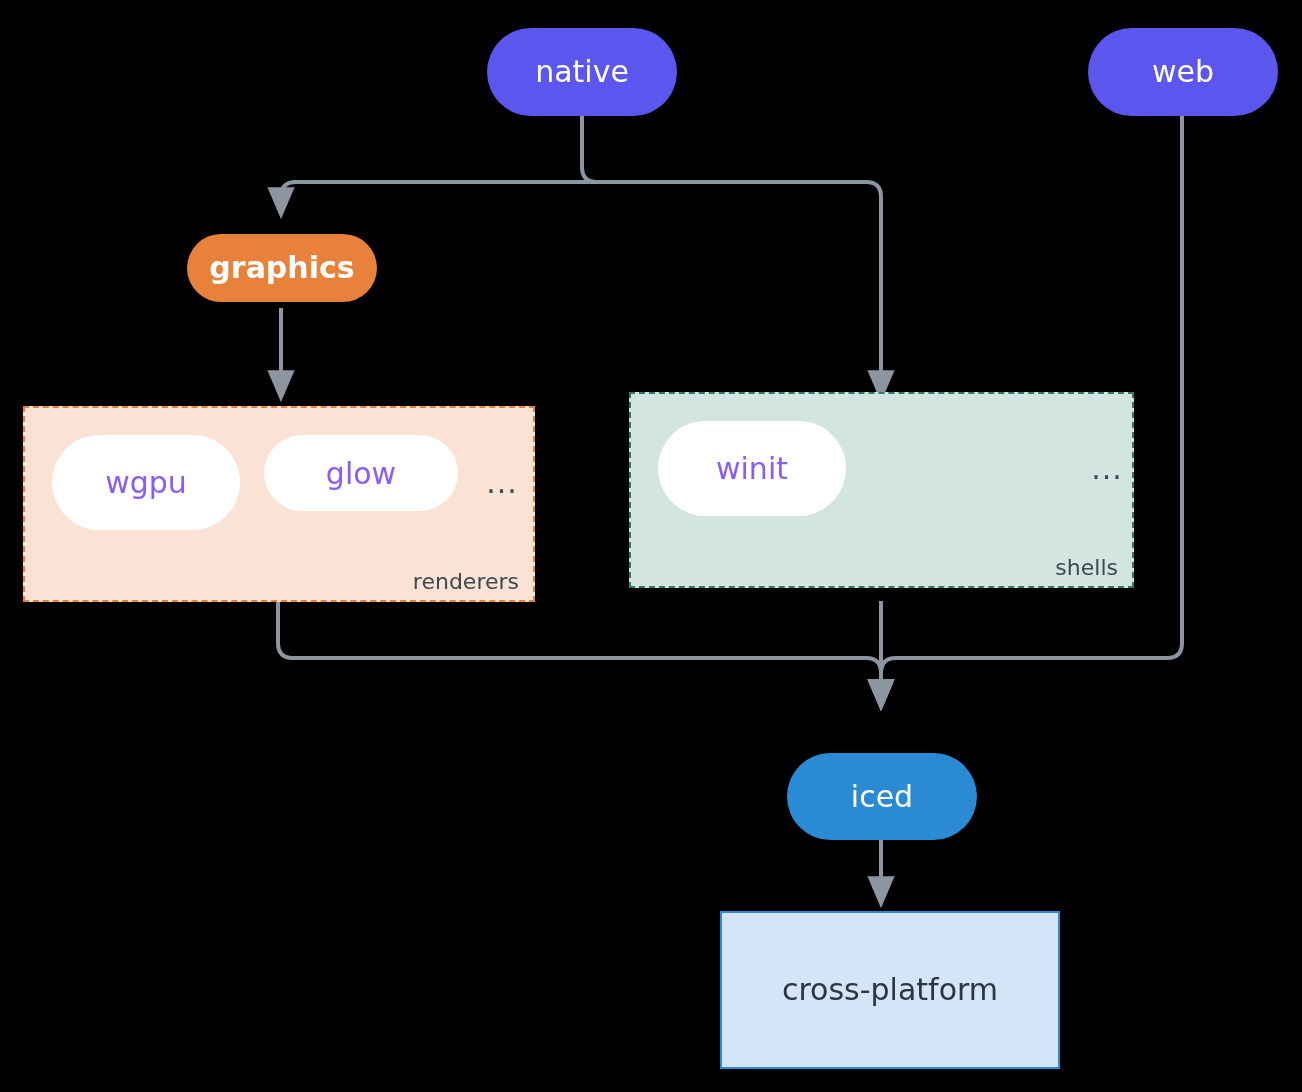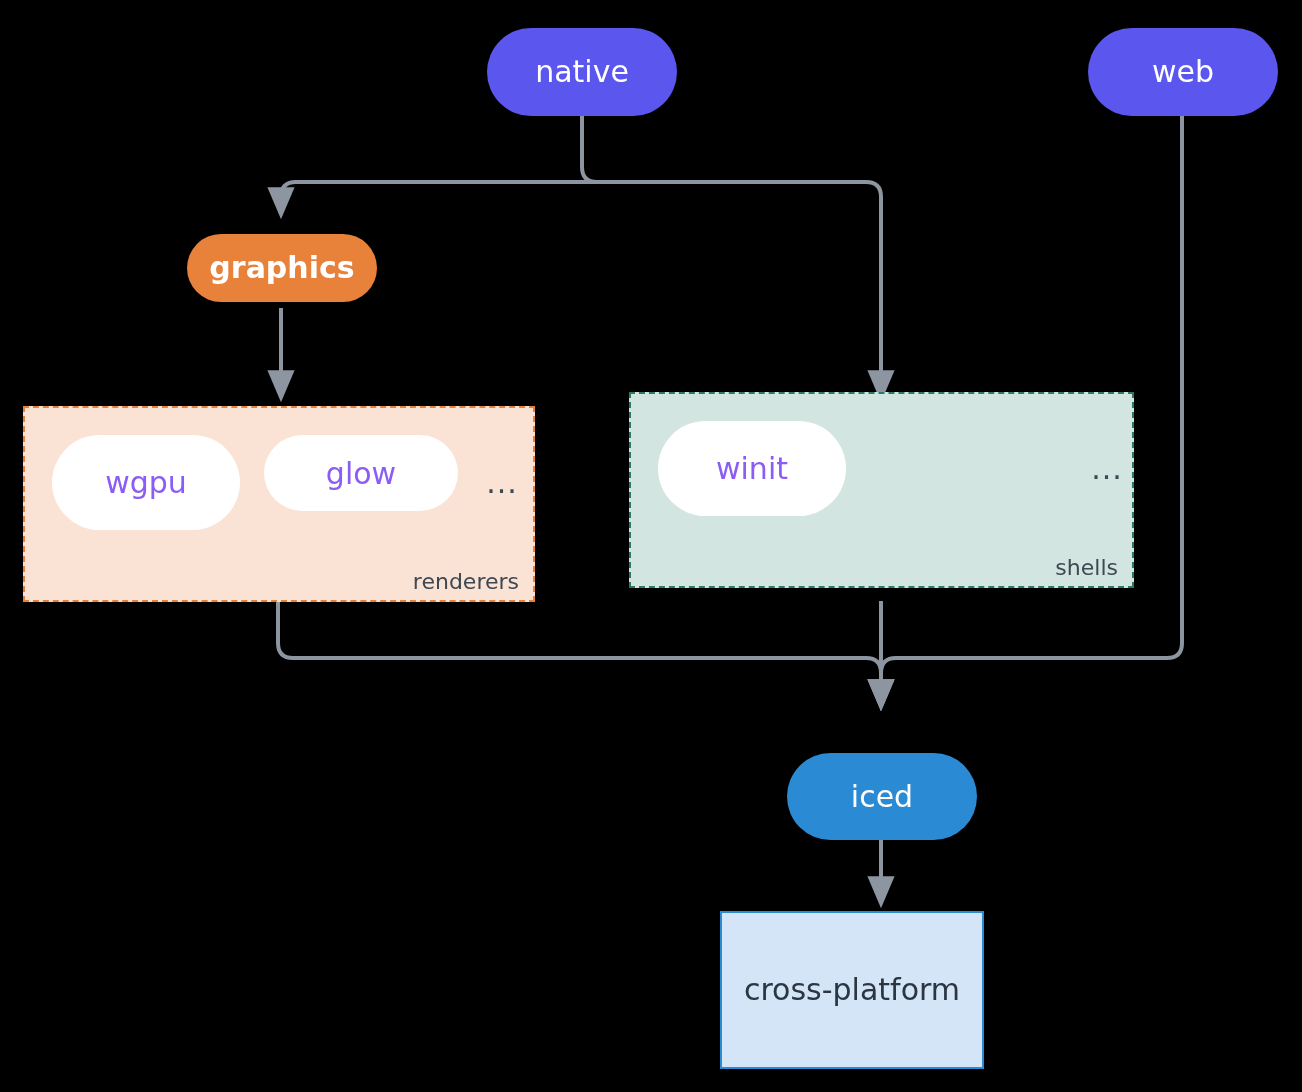--- a/index.html
+++ b/index.html
@@ -171,17 +171,17 @@
     </div>
     <div class="cluster-label">
       <span>shells</span>
     </div>
   </div>
 
   <div class="node pill-iced" style="left:787px; top:713px; width:190px; height:87px;">
     <span>iced</span>
   </div>
 
-  <div class="node box-app" style="left:720px; top:911px; width:264px; height:158px;">
+  <div class="node box-app" style="left:720px; top:911px; width:340px; height:158px;">
     <span>cross-platform</span>
   </div>
 
 </div>
 
 </body></html>

